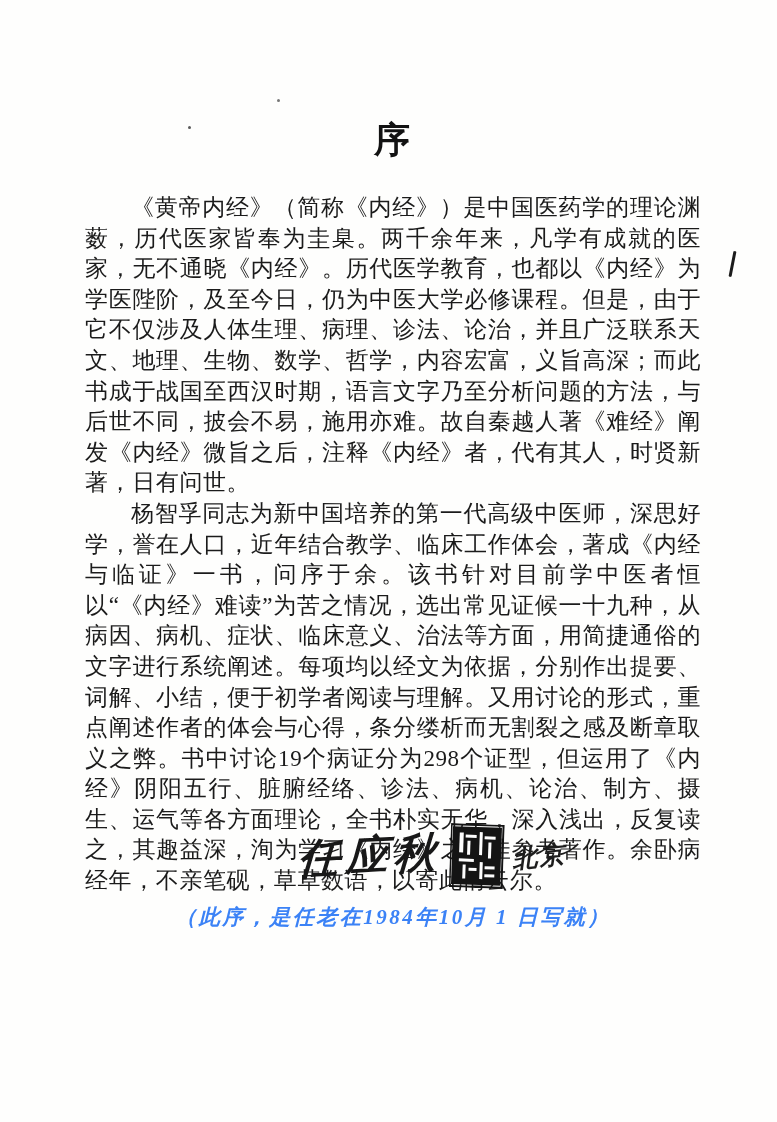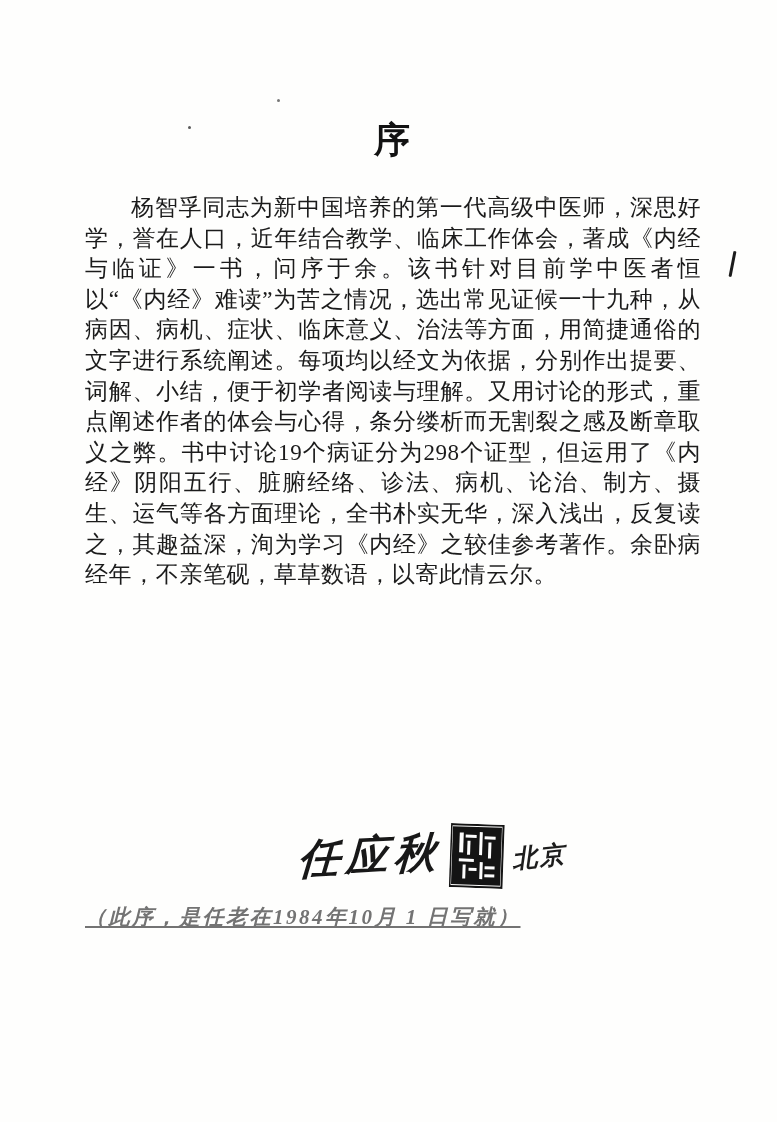--- a/index.html
+++ b/index.html
@@ -69,26 +69,26 @@
     font-style: italic;
     transform: rotate(-6deg);
     letter-spacing: 2px;
     color: #1d1d1d;
   }
   .footnote {
     position: absolute;
     left: 85px;
     top: 903px;
     width: 616px;
+    text-align: center;
     font-size: 21px;
     font-style: italic;
     font-weight: bold;
     letter-spacing: 2.5px;
-    color: #737373;
-    text-decoration: underline;
+    color: #3b82f6;
   }
   
   .mark-slash {
     position: absolute;
     left: 731px;
     top: 251px;
     width: 3px;
     height: 26px;
     background: #1c1c1c;
     transform: rotate(11deg);
@@ -123,20 +123,21 @@
   }
 </style>
 </head>
 <body>
 
 <div class="page">
 
   <div class="content">
     <h1 class="title">序</h1>
 
+    <p class="para">《黄帝内经》（简称《内经》）是中国医药学的理论渊薮，历代医家皆奉为圭臬。两千余年来，凡学有成就的医家，无不通晓《内经》。历代医学教育，也都以《内经》为学医陛阶，及至今日，仍为中医大学必修课程。但是，由于它不仅涉及人体生理、病理、诊法、论治，并且广泛联系天文、地理、生物、数学、哲学，内容宏富，义旨高深；而此书成于战国至西汉时期，语言文字乃至分析问题的方法，与后世不同，披会不易，施用亦难。故自秦越人著《难经》阐发《内经》微旨之后，注释《内经》者，代有其人，时贤新著，日有问世。</p>
 
     <p class="para">杨智孚同志为新中国培养的第一代高级中医师，深思好学，誉在人口，近年结合教学、临床工作体会，著成《内经与临证》一书，问序于余。该书针对目前学中医者恒以“《内经》难读”为苦之情况，选出常见证候一十九种，从病因、病机、症状、临床意义、治法等方面，用简捷通俗的文字进行系统阐述。每项均以经文为依据，分别作出提要、词解、小结，便于初学者阅读与理解。又用讨论的形式，重点阐述作者的体会与心得，条分缕析而无割裂之感及断章取义之弊。书中讨论19个病证分为298个证型，但运用了《内经》阴阳五行、脏腑经络、诊法、病机、论治、制方、摄生、运气等各方面理论，全书朴实无华，深入浅出，反复读之，其趣益深，洵为学习《内经》之较佳参考著作。余卧病经年，不亲笔砚，草草数语，以寄此情云尔。</p>
   </div>
 
   <div class="signature">
     <span class="sig-name">任应秋</span>
     <span class="seal">
       <svg width="54" height="64" viewBox="0 0 54 64" aria-hidden="true">
         <rect x="2" y="3" width="49" height="58" fill="#141414"></rect>
         <rect x="0.5" y="1" width="52" height="62" fill="none" stroke="#141414" stroke-width="2"></rect>

